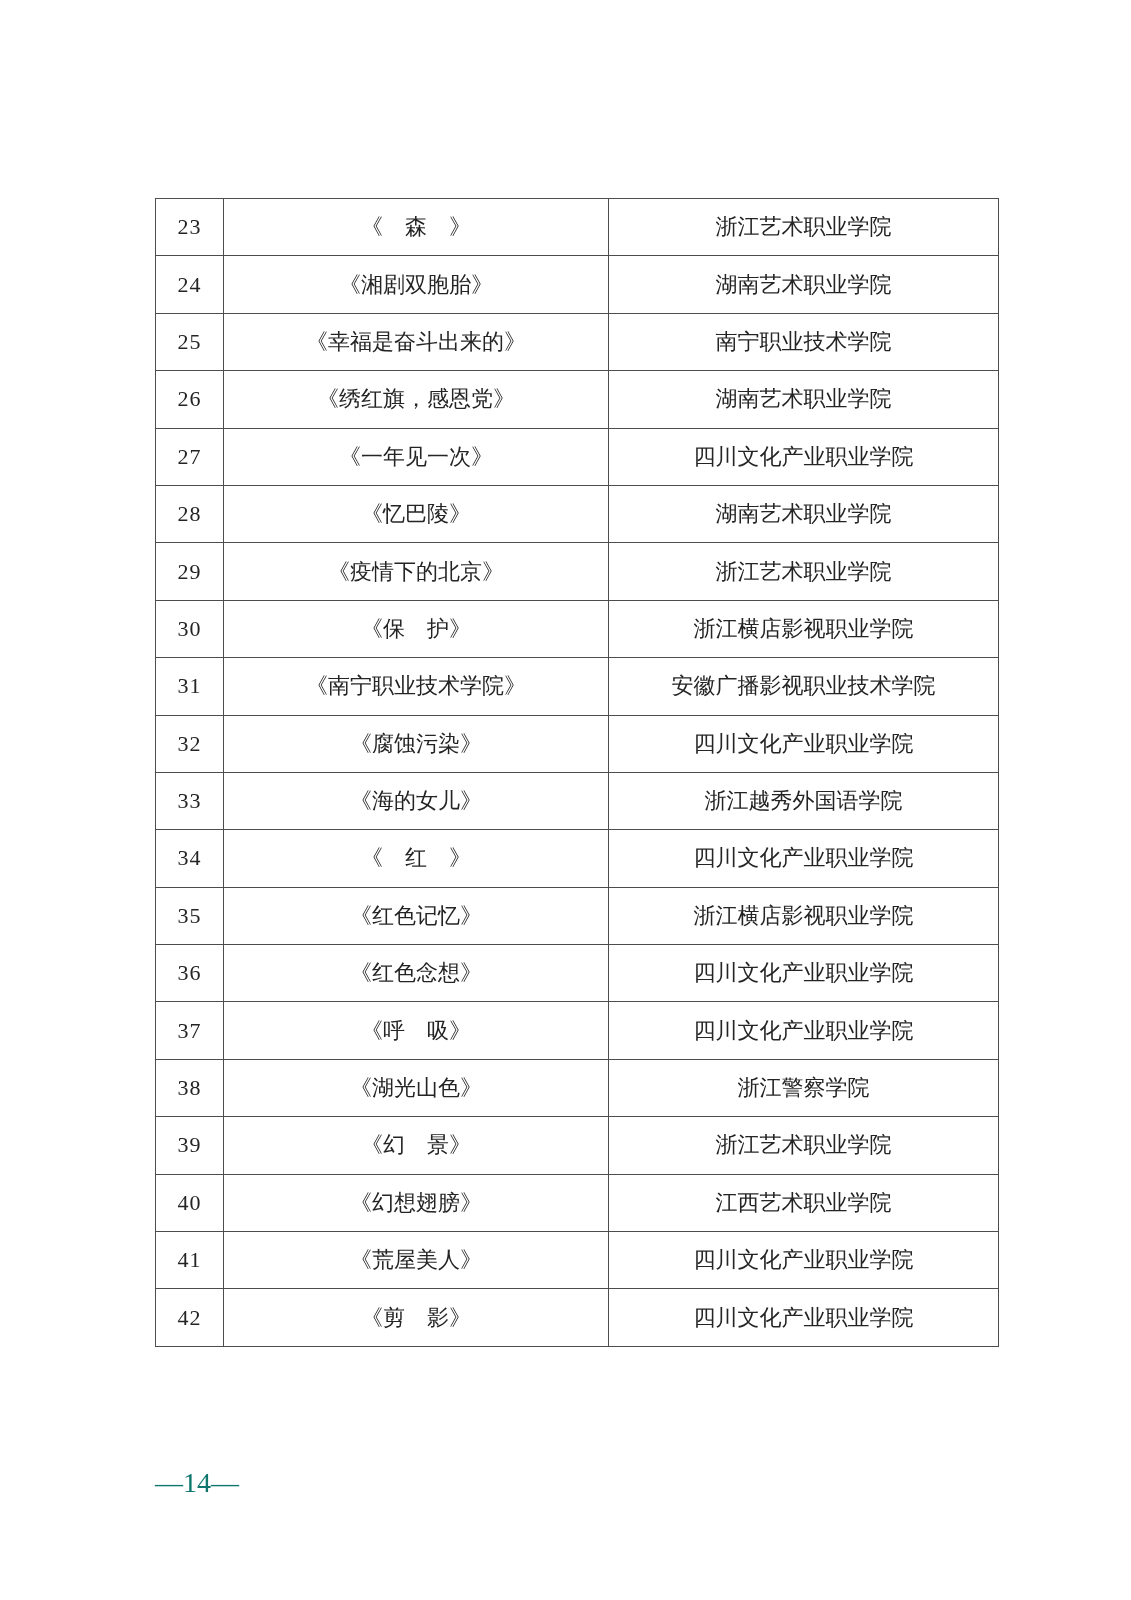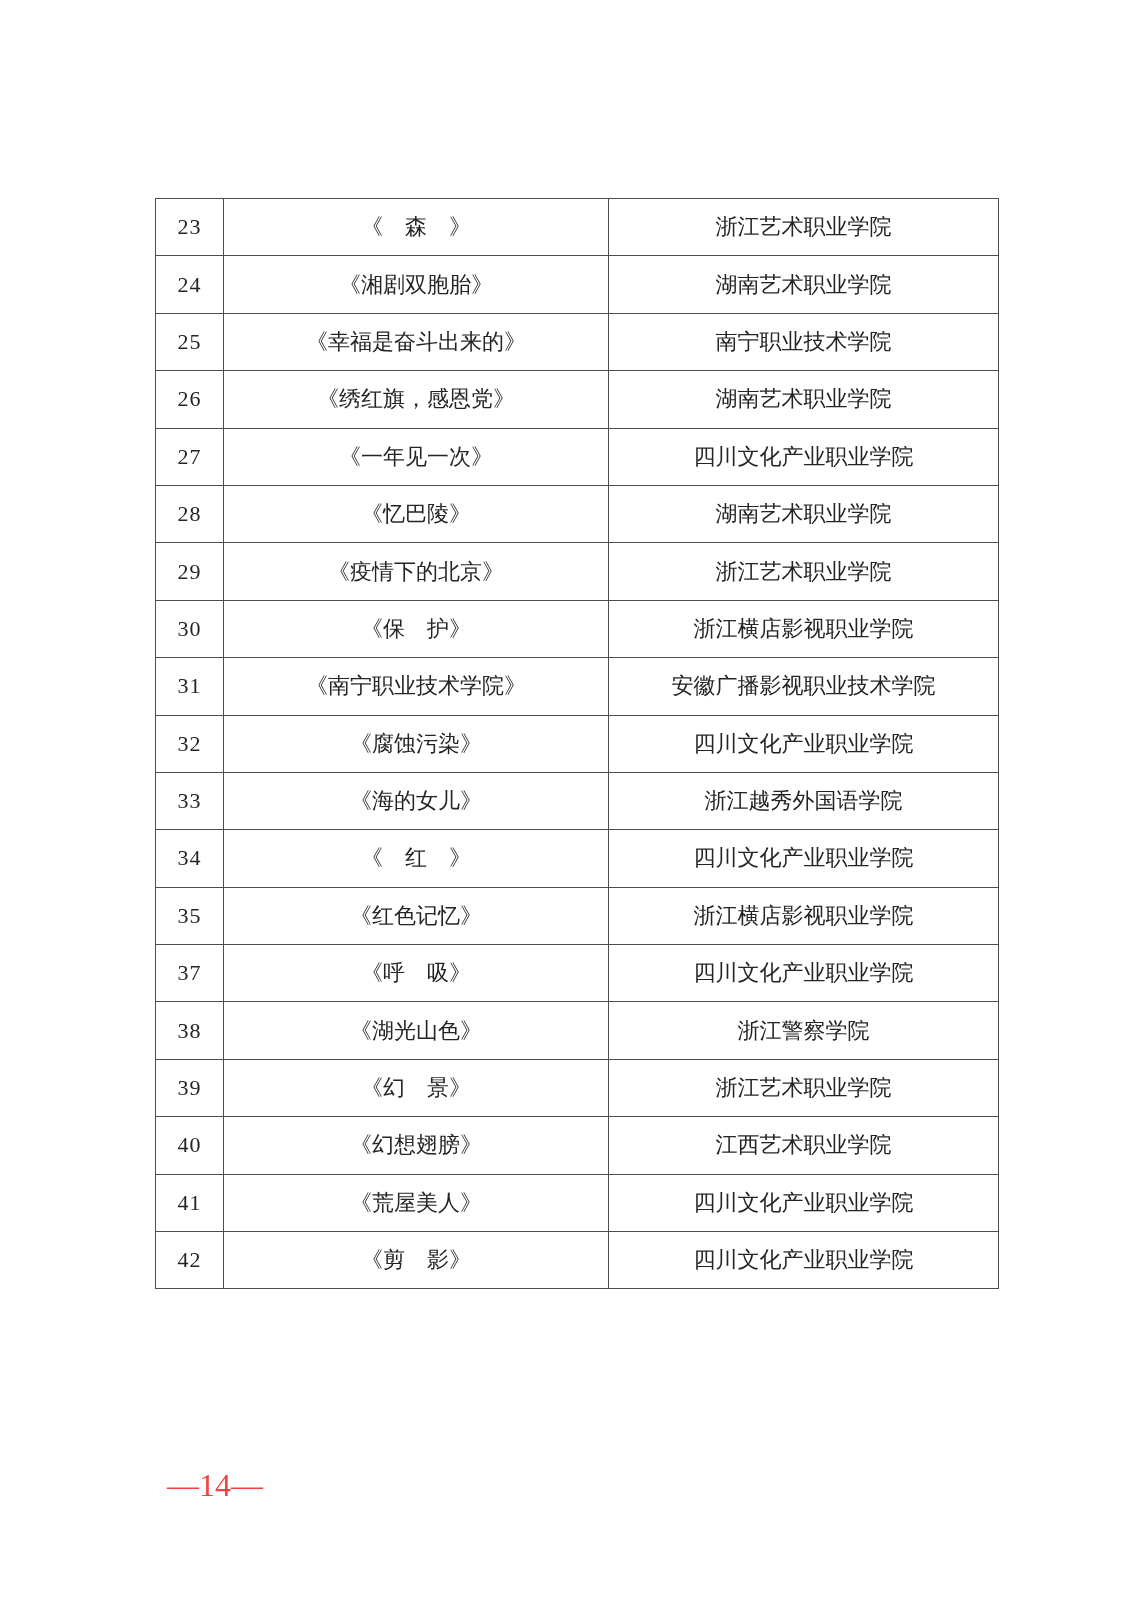--- a/index.html
+++ b/index.html
@@ -38,24 +38,24 @@
     padding: 0;
     white-space: nowrap;
     overflow: hidden;
     color: #242424;
   }
   td.col-no {
     letter-spacing: 1px;
   }
   .footer {
     position: absolute;
-    left: 167px;
+    left: 155px;
     top: 1467px;
-    font-size: 32px;
-    color: #ef4444;
+    font-size: 28px;
+    color: #0f766e;
   }
   col.c-no { width: 68px; }
   col.c-title { width: 385px; }
   col.c-inst { width: 390px; }
 </style>
 </head>
 <body>
 
 <div class="page">
 
@@ -125,20 +125,25 @@
           <td class="col-no">34</td>
           <td class="col-title">《　红　》</td>
           <td class="col-institution">四川文化产业职业学院</td>
         </tr>
         <tr>
           <td class="col-no">35</td>
           <td class="col-title">《红色记忆》</td>
           <td class="col-institution">浙江横店影视职业学院</td>
         </tr>
         <tr>
+          <td class="col-no">36</td>
+          <td class="col-title">《红色念想》</td>
+          <td class="col-institution">四川文化产业职业学院</td>
+        </tr>
+        <tr>
           <td class="col-no">37</td>
           <td class="col-title">《呼　吸》</td>
           <td class="col-institution">四川文化产业职业学院</td>
         </tr>
         <tr>
           <td class="col-no">38</td>
           <td class="col-title">《湖光山色》</td>
           <td class="col-institution">浙江警察学院</td>
         </tr>
         <tr>

